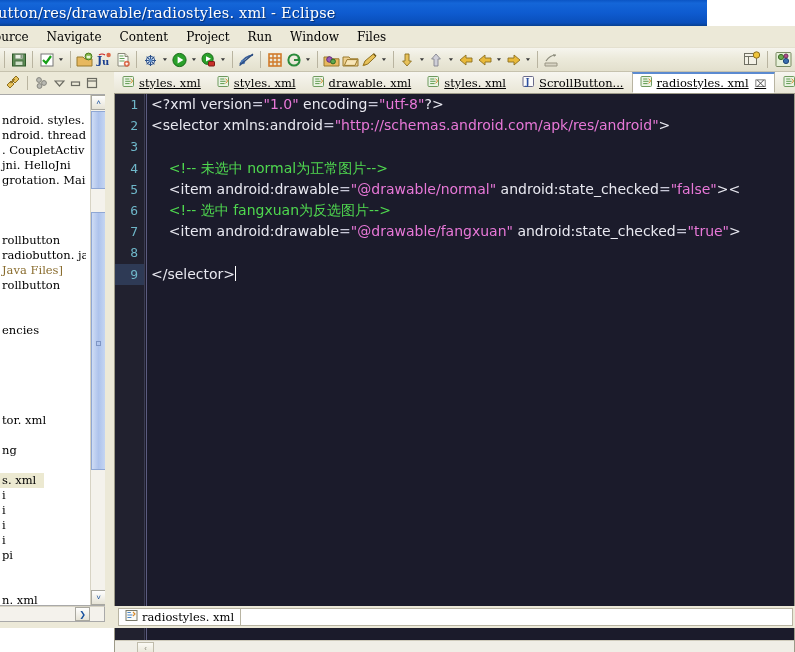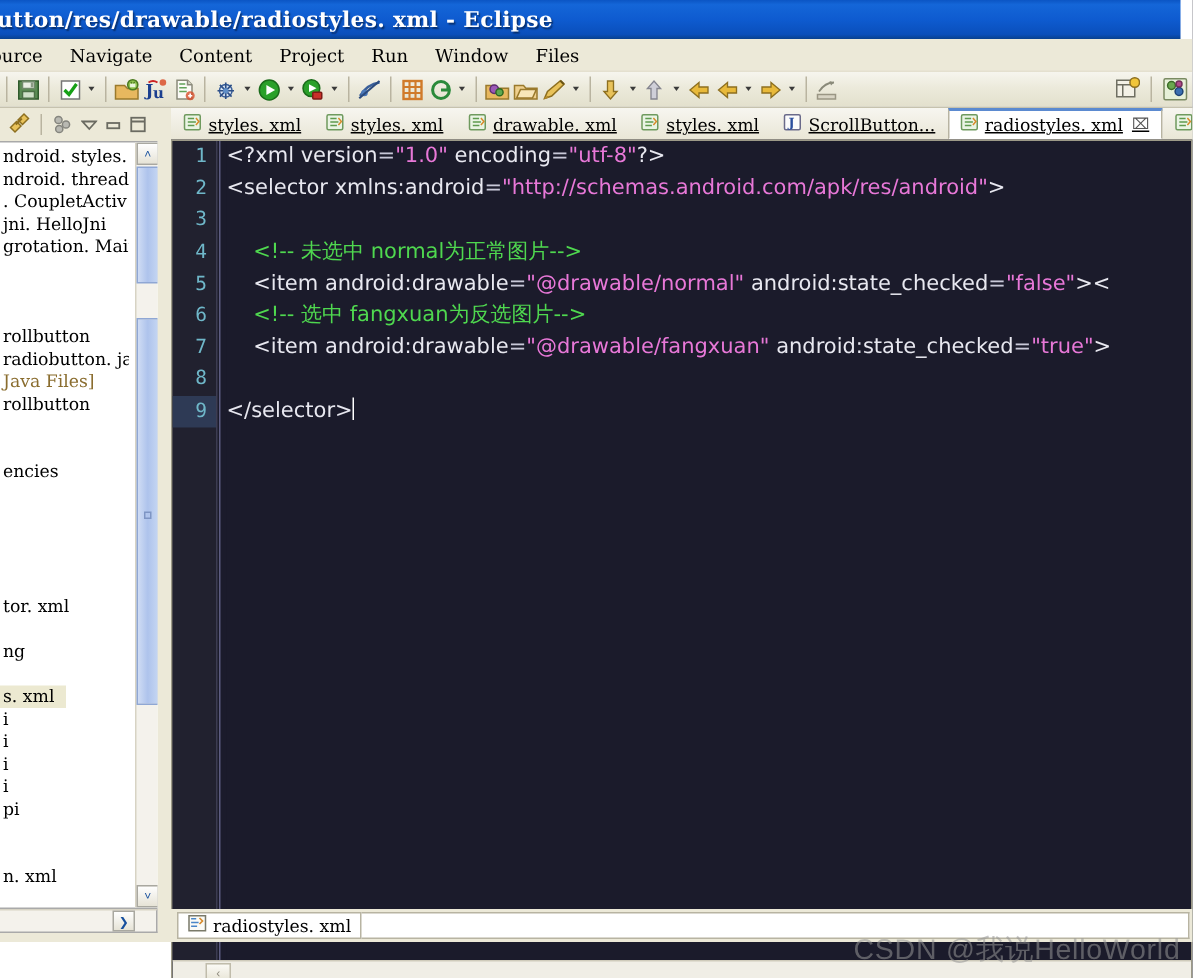--- a/index.html
+++ b/index.html
@@ -6,25 +6,25 @@
   html, body {
     width: 795px; height: 652px;
     overflow: hidden;
     background: #ffffff;
     font-family: "Liberation Sans", sans-serif;
   }
   #app { position: relative; width: 795px; height: 652px; }
 
   
   .titlebar {
-    position: absolute; left: 0; top: 0; width: 787px; height: 26px;
+    position: absolute; left: 0; top: 0; width: 707px; height: 26px;
     background: linear-gradient(180deg,#0b55c4 0%,#1466d8 12%,#0e5bd0 50%,#0a4fbb 88%,#08418f 100%);
     color: #ffffff;
     font-family: "DejaVu Serif", serif;
-    font-size: 14.5px; font-weight: bold;
+    font-size: 14.5px; font-weight: normal;
     letter-spacing: .2px;
     display: flex; align-items: center;
     padding-left: 0px;
     text-shadow: 1px 1px 1px rgba(0,0,0,.45);
     overflow: hidden; white-space: nowrap;
   }
   .titlebar span { margin-left: -2px; }
 
   
   .menubar {
@@ -92,21 +92,21 @@
           display:flex; align-items:center; justify-content:center; }
   .pkg-tree-wrap {
     position: absolute; left: 0px; top: 22px; width: 106px; height: 512px;
     background: #ffffff;
     border: 1px solid #a9a9a9; border-right: none;
     overflow: hidden;
   }
   .pkg-tree {
     position: absolute; left: 0; top: 0; width: 86px; height: 510px;
     font-family: "DejaVu Serif", serif; font-size: 11.5px; color: #000;
-    padding-top: 2px;
+    padding-top: 18px;
   }
   .tree-row {
     height: 15px; line-height: 15px;
     white-space: nowrap; overflow: hidden;
     padding-left: 2px;
   }
   .tree-row.sel { background: #ece9d1; width: 44px; }
   .tree-row.lib { color: #8a6d2f; }
   .tree-row.blank { }
 
@@ -658,15 +658,14 @@
             <rect x="1" y="1.5" width="11" height="10" fill="#fbfbf6" stroke="#7a7a6a"></rect>
             <path d="M2.4 3.5 h3.4 M2.4 6 h5 M2.4 8.5 h4" stroke="#4a86c8" stroke-width="1.1"></path>
             <path d="M8 3 l2 2 l-2 2" stroke="#d88a2a" stroke-width="1.1" fill="none"></path>
           </svg>
         </span>
         <span>radiostyles. xml</span>
       </div>
     </div>
   </div>
 
-  <div class="watermark">CSDN @我说HelloWorld</div>
 
 </div>
 
 </body></html>

